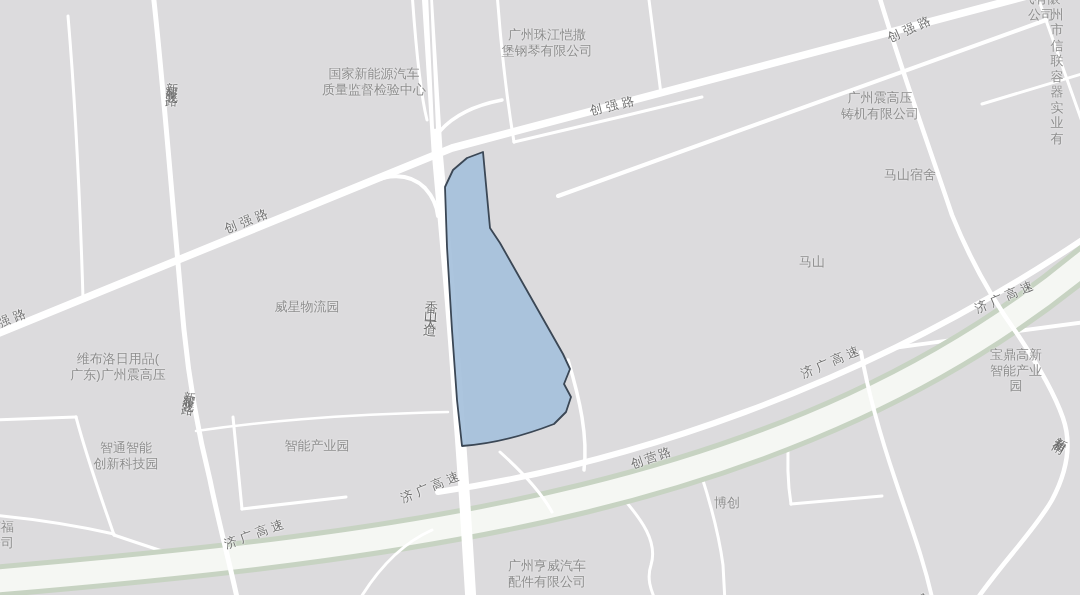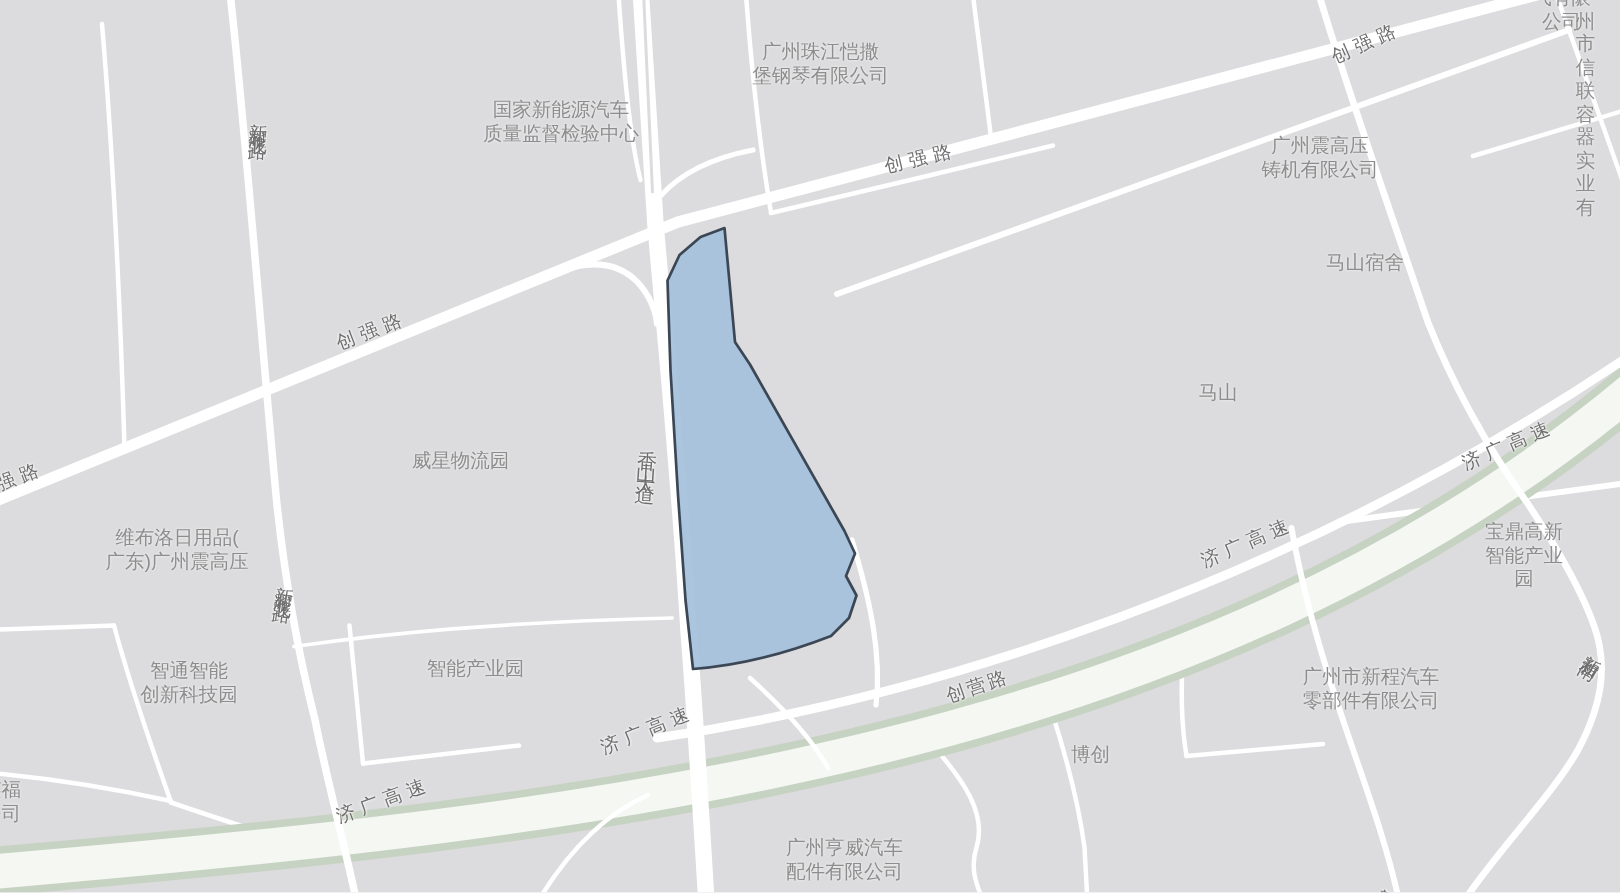--- a/index.html
+++ b/index.html
@@ -100,24 +100,22 @@
   <div class="lbl place" style="left:910px;top:175px">马山宿舍</div>
   <div class="lbl place" style="left:812px;top:262px">马山</div>
   <div class="lbl place" style="left:307px;top:307px">威星物流园</div>
   <div class="lbl place" style="left:118px;top:366px">维布洛日用品(
 广东)广州震高压</div>
   <div class="lbl place" style="left:126px;top:455px">智通智能
 创新科技园</div>
   <div class="lbl place" style="left:317px;top:446px">智能产业园</div>
   <div class="lbl place" style="left:1016px;top:370px">宝鼎高新
 智能产业园</div>
-  <div class="lbl place" style="left:914px;top:459px">广州市新程汽车
-零部件有限公司</div>
   <div class="lbl place" style="left:727px;top:503px">博创</div>
-  <div class="lbl place" style="left:563px;top:573px">广州亨威汽车
+  <div class="lbl place" style="left:547px;top:573px">广州亨威汽车
 配件有限公司</div>
   <div class="lbl place" style="left:1px;top:534px">英福
 公司</div>
 
   <div class="lbl road vert avenue" style="left:431px;top:305px;--r:4deg">香山大道</div>
   <div class="lbl road vert" style="left:172px;top:80px;--r:3deg">新耀北路</div>
   <div class="lbl road vert" style="left:190px;top:389px;--r:8deg">新耀北路</div>
   <div class="lbl road" style="left:248px;top:221px;--r:-21deg">创强路</div>
   <div class="lbl road" style="left:614px;top:106px;--r:-13deg">创强路</div>
   <div class="lbl road" style="left:911px;top:29px;--r:-24deg">创强路</div>

